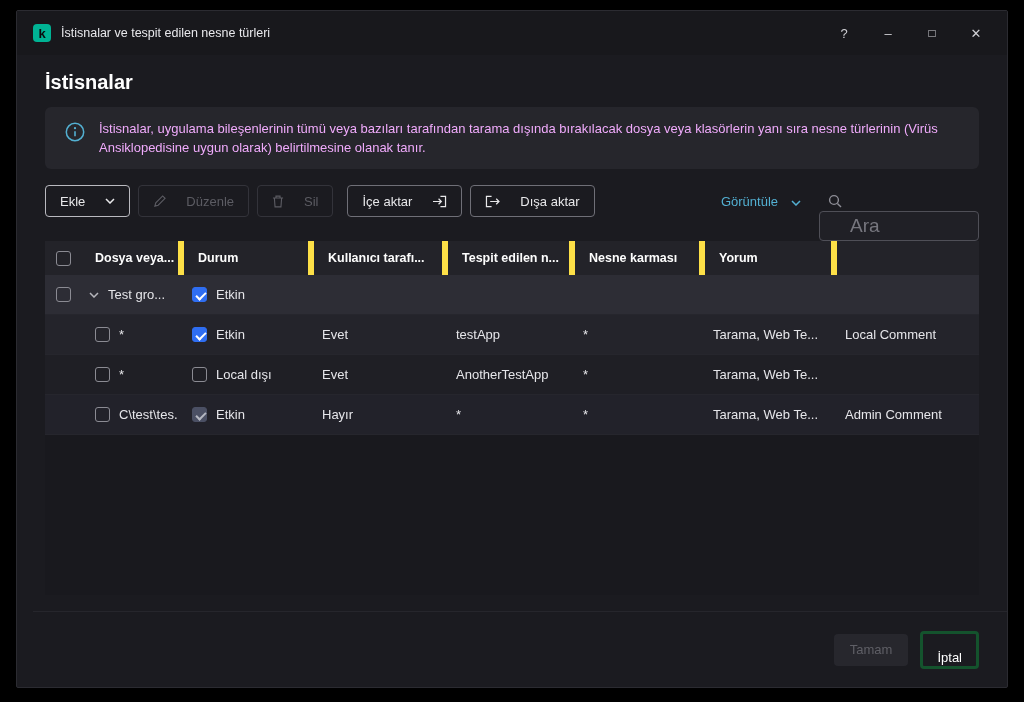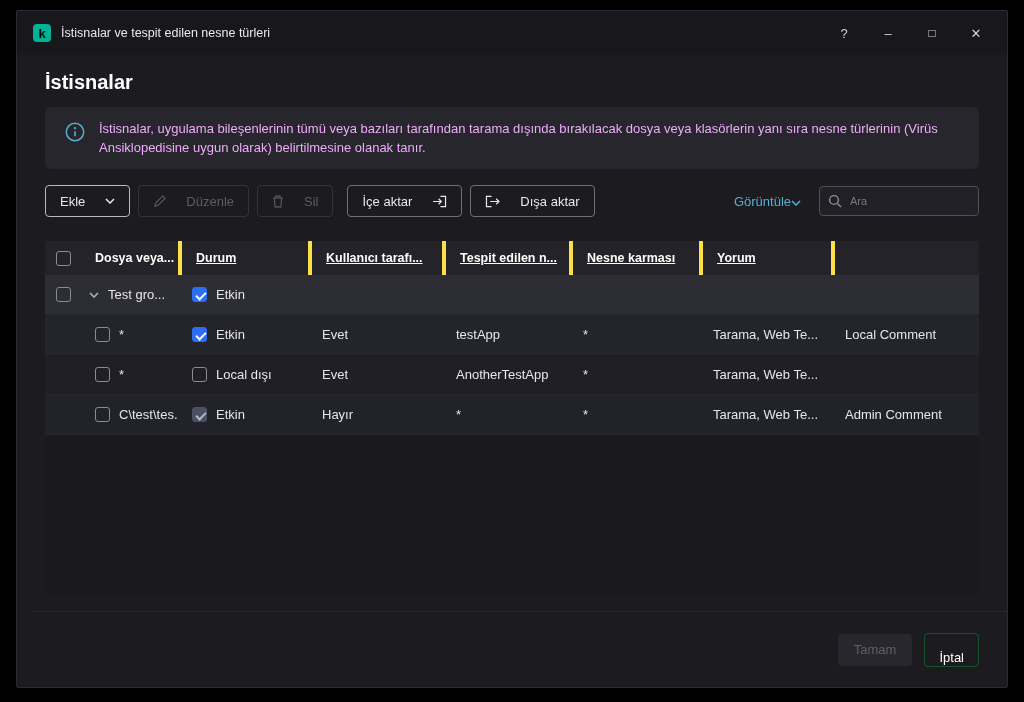--- a/index.html
+++ b/index.html
@@ -31,34 +31,34 @@
   .banner .info-ic { color:#53b0d2; flex:none; margin-top:3px; }
   .banner-text { font-size:13px; line-height:19px; color:#f0abfc; }
   
   .toolbar { margin:16px 28px 0; display:flex; align-items:center; gap:8px; height:32px; }
   .btn { height:32px; display:flex; align-items:center; gap:20px; padding:0 14px;
          background:transparent; border:1px solid #6f6f77; border-radius:4px;
          color:#e8e8ea; font-size:13px; font-family:inherit; cursor:pointer; }
   .btn.primary { border-color:#b9b9bf; }
   .btn:disabled, .btn.disabled { color:#5c5c63; border-color:#33333a; cursor:default;justify-content:space-between; }
   .btn .ic { display:flex; }
-  .link-btn { display:flex; align-items:center; gap:0; background:none; border:none;
+  .link-btn { display:flex; align-items:center; gap:13px; background:none; border:none;
               color:#53b0d2; font-size:13px; font-family:inherit; cursor:pointer; margin-left:auto; margin-right:10px; }
   .search { position:relative; width:160px; height:30px; }
   .search input { width:100%; height:100%; background:#202026; border:1px solid #4f4f57; border-radius:4px;
-                  color:#e6e6ea; font-size:11px; font-family:inherit; padding:0 8px 0 30px; outline:none; }
+                  color:#e6e6ea; font-size:19px; font-family:inherit; padding:0 8px 0 30px; outline:none;margin-top:25px; }
   .search input::placeholder { color:#76767e; }
   .search .mag { position:absolute; left:9px; top:8px; color:#8e8e96; }
   
   .table { margin:24px 28px 0; }
   .grid-row { display:grid; grid-template-columns:36px 97px 130px 134px 127px 130px 132px 132px 18px;
               align-items:center; }
   .thead { height:34px; background:#232329; font-size:12.5px; font-weight:bold; color:#fdfdfd; }
   .thead .hcell { padding-left:14px; height:34px; display:flex; align-items:center; overflow:hidden; white-space:nowrap; }
-  .thead .hcell.sep { border-left:4px solid #fde047;text-decoration:underline; }
+  .thead .hcell.sep { border-left:6px solid #fde047; }
   .thead .cb-cell { justify-content:center; padding-left:0; }
   .trow { height:40px; border-bottom:1px solid #26262d; font-size:13px; color:#e6e6ea; cursor:default; }
   .trow .cell { padding-left:14px; overflow:hidden; white-space:nowrap; display:flex; align-items:center; gap:9px; }
   .trow .cb-cell { justify-content:center; padding-left:0; }
   .row-group { background:#2d2d35; }
   .row-a { background:#24242b; }
   .row-b { background:#1f1f25; }
   .row-c { background:#22222a; }
   .indent-2 { padding-left:16px; }
   .indent-1 { padding-left:2px; }
@@ -70,21 +70,21 @@
   .cb.checked::after { content:""; position:absolute; left:2.5px; top:3.5px; width:8px; height:4px;
         border-left:2px solid #fff; border-bottom:2px solid #fff; transform:rotate(-45deg); }
   .cb.checked.dim { background:#4b5064; border-color:#4b5064; }
   .cb.checked.dim::after { border-color:#b5b8c2; }
   .chev { color:#b6b6bc; display:flex; }
   
   .footer { position:absolute; left:16px; right:0; bottom:0; height:76px; border-top:1px solid #26262c;
             display:flex; align-items:center; justify-content:flex-end; gap:12px; padding:0 28px; }
   .btn-ok { height:32px; min-width:72px; padding:0 16px; background:#27272d; border:none; border-radius:4px;
             color:#5f5f66; font-size:13px; font-family:inherit; }
-  .btn-cancel { height:32px; min-width:52px; padding:16px 14px; background:transparent; border:1px solid #14532d;
+  .btn-cancel { height:32px; min-width:52px; padding:16px 14px; background:transparent; border:3px solid #14532d;
             border-radius:4px; color:#ffffff; font-size:13px; font-family:inherit; cursor:pointer; }
 </style>
 </head>
 <body>
 
 <div class="window">
 
   <div class="titlebar">
     <div class="logo">k</div>
     <div class="win-title">İstisnalar ve tespit edilen nesne türleri</div>

